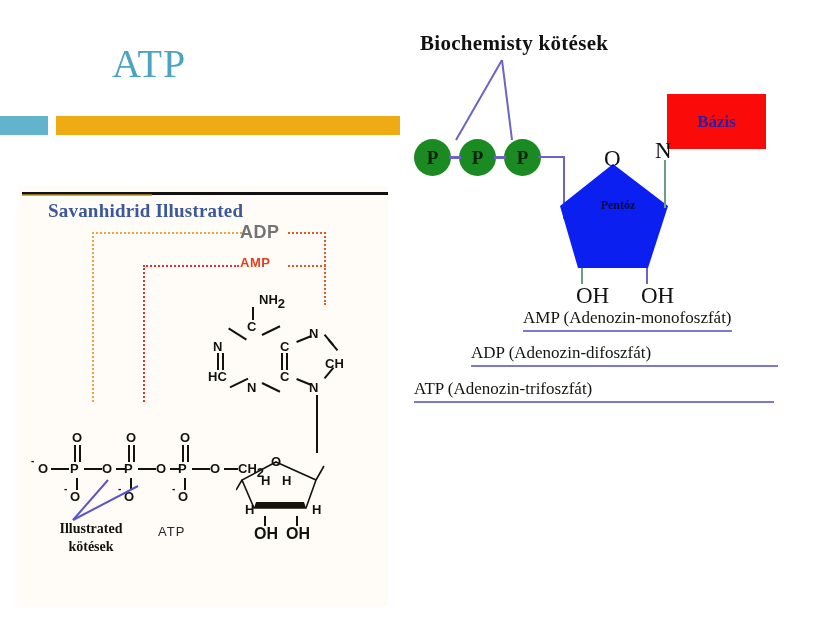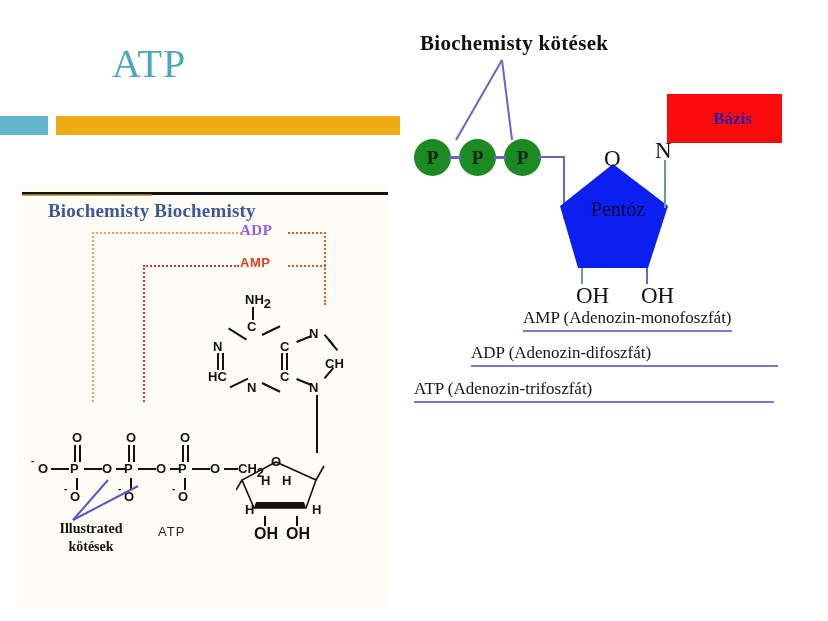--- a/index.html
+++ b/index.html
@@ -30,22 +30,22 @@
     font-size:19px;color:#3c5898;letter-spacing:.2px;
   }
 
   
   .brk-h{height:0;border-top-width:2px;border-top-style:dotted;}
   .brk-v{width:0;border-left-width:2px;border-left-style:dotted;}
   #adp-top{left:92px;top:232px;width:150px;border-color:#f0a33c;}
   #adp-top2{left:288px;top:232px;width:38px;border-color:#e2581f;}
   #adp-left{left:92px;top:232px;height:170px;border-color:#f0a33c;}
   #adp-right{left:324px;top:232px;height:54px;border-color:#e2581f;}
-  #adp-label{left:240px;top:222px;font-family:Liberation Serif, serif;
-    font-weight:bold;font-size:15px;color:#8b5cf6;letter-spacing:.5px;}
+  #adp-label{left:240px;top:222px;font-family:Liberation Sans, sans-serif;
+    font-weight:bold;font-size:18px;color:#737373;letter-spacing:.5px;}
 
   #amp-top{left:143px;top:265px;width:96px;border-color:#e03030;}
   #amp-top2{left:288px;top:265px;width:38px;border-color:#e2581f;}
   #amp-left{left:143px;top:265px;height:137px;border-color:#e03030;}
   #amp-right{left:324px;top:265px;height:40px;border-color:#e2581f;}
   #amp-label{left:240px;top:255px;font-family:"Liberation Sans",sans-serif;
     font-weight:bold;font-size:13px;color:#e2401c;letter-spacing:.5px;}
 
   
   .chem{font-family:"Liberation Sans",sans-serif;font-weight:bold;
@@ -79,32 +79,32 @@
     font-size:19px;color:#06240a;
   }
   #p1{left:414px;top:139px;}
   #p2{left:459px;top:139px;}
   #p3{left:504px;top:139px;}
   .plink{background:#6a63c8;height:3px;}
   #plink1{left:449px;top:156px;width:12px;}
   #plink2{left:494px;top:156px;width:12px;}
 
   #basis-box{
-    left:667px;top:94px;width:99px;height:49px;background:#fb0a0a;
-    display:flex;align-items:center;justify-content:center;padding-left:16px;
+    left:667px;top:94px;width:99px;height:55px;background:#fb0a0a;
+    display:flex;align-items:center;justify-content:center;
   }
   #basis-label{font-family:"Liberation Serif",serif;font-weight:bold;
     font-size:17px;color:#2a1fa8;}
 
   #atom-o{left:604px;top:146px;font-family:"Liberation Serif",serif;
     font-size:23px;color:#111;}
   #atom-n{left:655px;top:138px;font-family:"Liberation Serif",serif;
     font-size:23px;color:#111;}
   #pentoz-label{left:586px;top:198px;width:64px;text-align:center;
-    font-family:"Liberation Serif",serif;font-weight:normal;font-size:20px;color:#0a0a3c;}
+    font-family:"Liberation Serif",serif;font-weight:bold;font-size:12px;color:#0a0a3c;}
   #oh-left{left:576px;top:283px;font-family:"Liberation Serif",serif;font-size:23px;color:#111;}
   #oh-right{left:641px;top:283px;font-family:"Liberation Serif",serif;font-size:23px;color:#111;}
 
   .nucl-line{
     font-family:"Liberation Serif",serif;font-size:17px;color:#15150f;
     border-bottom:2px solid #7b78d0;padding-bottom:2px;white-space:nowrap;
   }
   #amp-line{left:523px;top:308px;}
   #adp-line{left:471px;top:343px;width:307px;}
   #atp-line{left:414px;top:379px;width:360px;}
@@ -112,35 +112,35 @@
 </head>
 <body>
 
 <div class="abs" id="slide-title">ATP</div>
 <div class="abs" id="bar-teal"></div>
 <div class="abs" id="bar-orange"></div>
 
 <div class="abs" id="left-figure"></div>
 <div class="abs" id="rule-black"></div>
 <div class="abs" id="rule-gold"></div>
-<div class="abs" id="biochem-caption">Biochemisty Biochemisty</div>
+<div class="abs" id="biochem-caption">Savanhidrid Illustrated</div>
 
 <div class="abs brk-h" id="adp-top"></div>
 <div class="abs brk-h" id="adp-top2"></div>
 <div class="abs brk-v" id="adp-left"></div>
 <div class="abs brk-v" id="adp-right"></div>
 <div class="abs" id="adp-label">ADP</div>
 
 <div class="abs brk-h" id="amp-top"></div>
 <div class="abs brk-h" id="amp-top2"></div>
 <div class="abs brk-v" id="amp-left"></div>
 <div class="abs brk-v" id="amp-right"></div>
 <div class="abs" id="amp-label">AMP</div>
 
-<div class="abs chem" style="left:245px;top:293px;"><span>NH</span><span class="sm" style="vertical-align:sub;">2</span></div>
+<div class="abs chem" style="left:259px;top:293px;"><span>NH</span><span class="sm" style="vertical-align:sub;">2</span></div>
 <div class="abs bond bond-v" style="left:252px;top:307px;height:13px;"></div>
 
 <div class="abs chem" style="left:247px;top:320px;">C</div>
 <div class="abs chem" style="left:213px;top:340px;">N</div>
 <div class="abs chem" style="left:208px;top:370px;">HC</div>
 <div class="abs chem" style="left:247px;top:381px;">N</div>
 <div class="abs chem" style="left:280px;top:340px;">C</div>
 <div class="abs chem" style="left:280px;top:370px;">C</div>
 <div class="abs chem" style="left:309px;top:327px;">N</div>
 <div class="abs chem" style="left:325px;top:357px;">CH</div>

